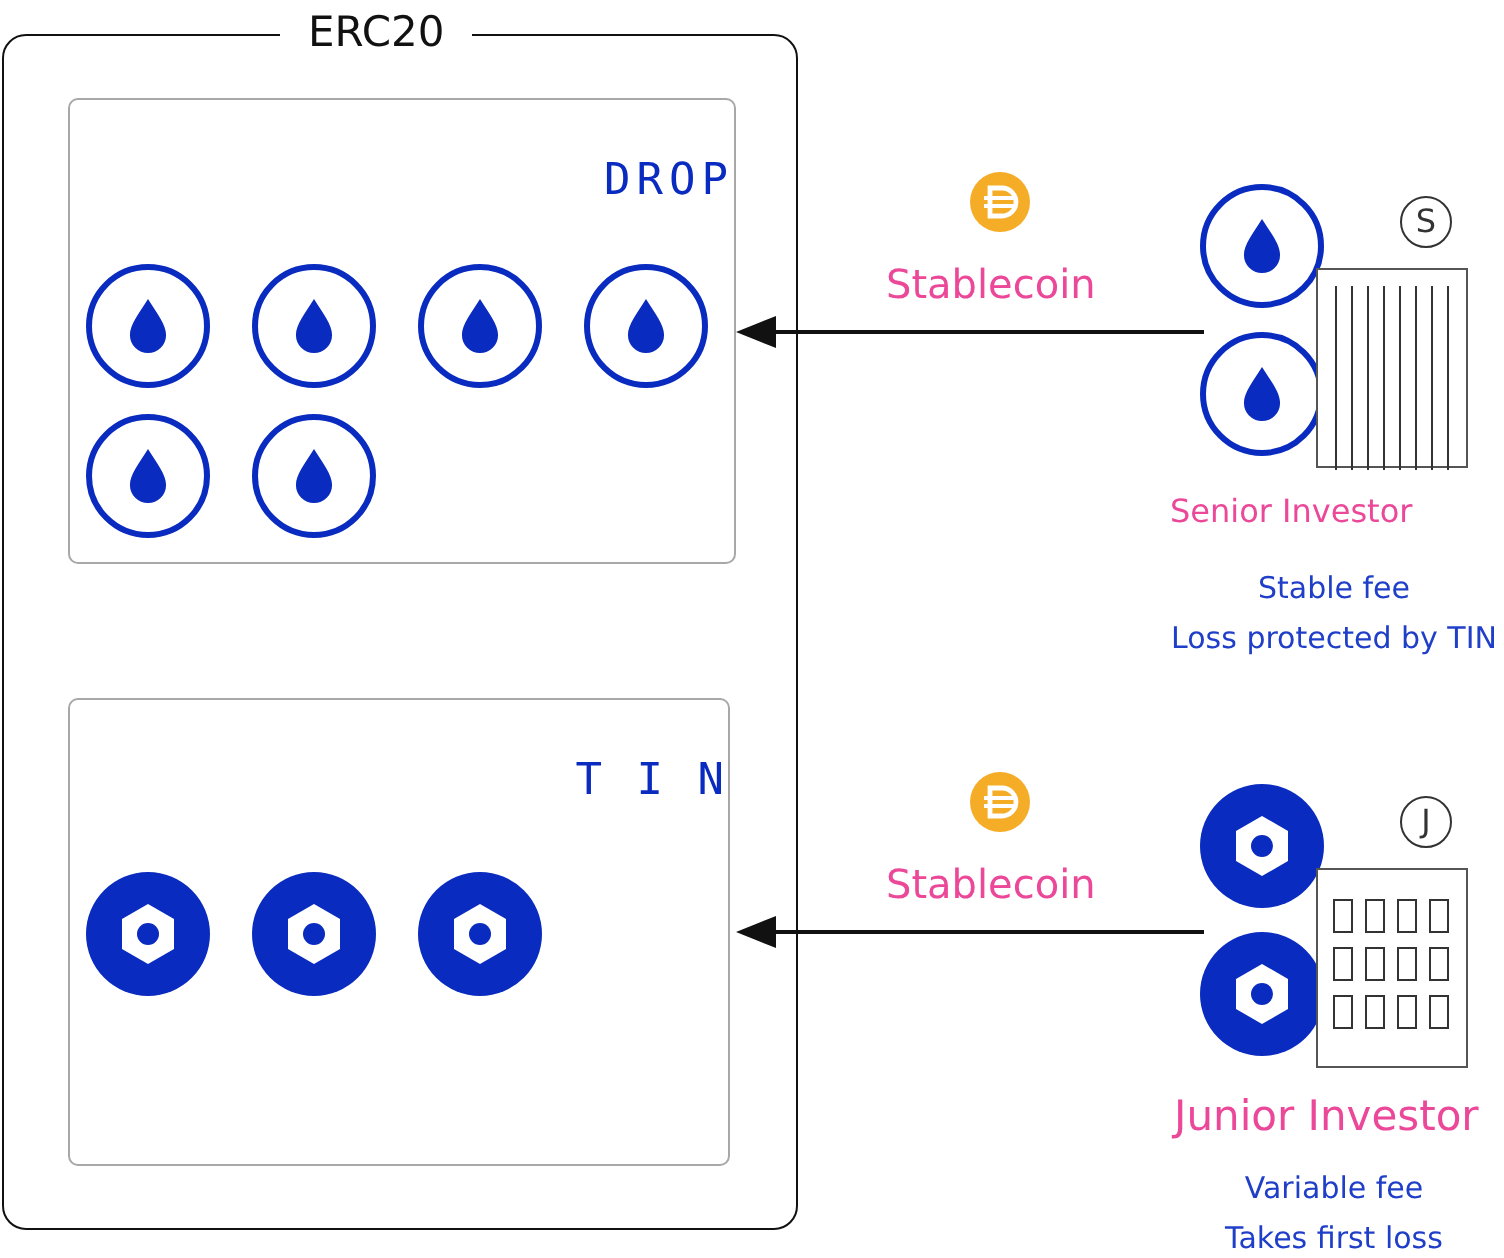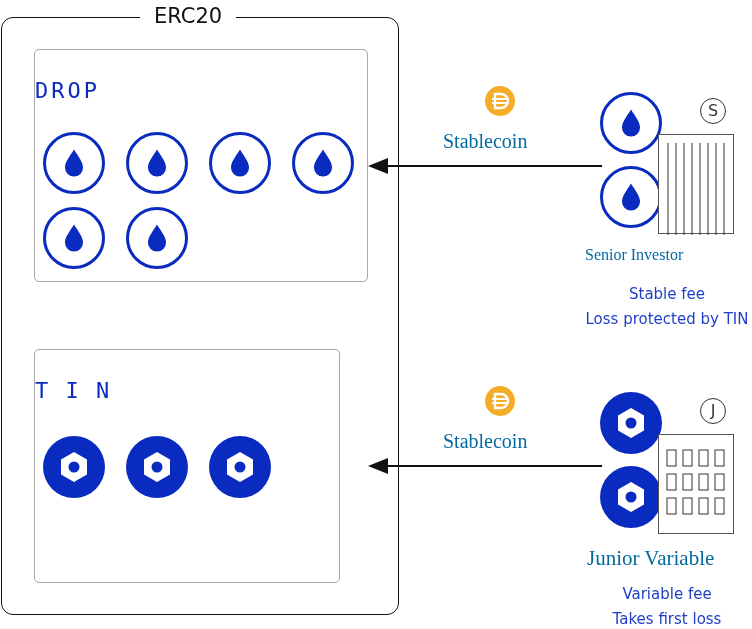--- a/index.html
+++ b/index.html
@@ -1,26 +1,26 @@
 <!DOCTYPE html>
 <html><head>
 <meta charset="utf-8">
 <style>
   html, body { margin:0; padding:0; background:#ffffff; }
   body { width:752px; height:629px; position:relative; overflow:hidden; font-family:"DejaVu Sans", sans-serif; }
   .abs { position:absolute; }
   .outer { left:1px; top:17px; width:398px; height:598px; border:1.5px solid #111; border-radius:12px; box-sizing:border-box; }
   .outer-label { left:140px; top:4px; padding:0 14px; background:#fff; font-size:21px; color:#111; }
   .panel { border:1.5px solid #a8a8a8; border-radius:5px; box-sizing:border-box; background:#fff; }
-  .panel-title { position:absolute; left:0; right:0; text-align:left; font-family:"DejaVu Sans Mono", monospace; color:#0a2bbf; font-size:22px; }
+  .panel-title { position:absolute; left:0; right:0; text-align:right; font-family:"DejaVu Sans Mono", monospace; color:#0a2bbf; font-size:22px; }
   .coin { position:absolute; width:62px; height:62px; box-sizing:border-box; border-radius:50%; }
   .coin.drop { border:3px solid #0a2bbf; background:#fff; }
   .coin.tin { background:#0a2bbf; }
   .coin svg { position:absolute; left:0; top:0; width:100%; height:100%; }
-  .label-text { font-size:20px; color:#0369a1;font-family:Liberation Serif, serif; }
+  .label-text { font-size:20px; color:#ec4899; }
   .sub { font-size:15px; color:#1f3fc8; text-align:center; }
   .dai { width:30px; height:30px; border-radius:50%; background:#f5ac27; }
   .building { background:#fff; border:1.5px solid #555; box-sizing:border-box; }
   .tag { width:26px; height:26px; border:1.3px solid #333; border-radius:50%; box-sizing:border-box; font-size:16px; line-height:23px; text-align:center; color:#333; }
 </style>
 </head>
 <body>
 
 <div class="abs outer"></div>
 <div class="abs outer-label">ERC20</div>
@@ -54,21 +54,21 @@
         </svg>
       </div>
       <div class="coin drop" style="left: 91px; top: 157px;">
         <svg viewBox="0 0 62 62">
           <path d="M31 16 C26 24 21 30 21 36 a10 10 0 0 0 20 0 C41 30 36 24 31 16 z" fill="#0a2bbf"></path>
         </svg>
       </div>
     </div>
 </div>
 
-<div class="abs panel" style="left:34px;top:349px;width:306px;height:234px;">
+<div class="abs panel" style="left:34px;top:349px;width:331px;height:234px;">
   <div class="panel-title" style="top:28px;letter-spacing:2px;">T I N</div>
   <div id="tin-coins">
       <div class="coin tin" style="left: 8px; top: 86px;">
         <svg viewBox="0 0 62 62">
           <polygon points="31,16 44,23.5 44,38.5 31,46 18,38.5 18,23.5" fill="#fff"></polygon>
           <circle cx="31" cy="31" r="5.5" fill="#0a2bbf"></circle>
         </svg>
       </div>
       <div class="coin tin" style="left: 91px; top: 86px;">
         <svg viewBox="0 0 62 62">
@@ -169,15 +169,15 @@
           <rect x="40" y="39" width="9" height="16"></rect>
           <rect x="56" y="39" width="9" height="16"></rect>
         <rect x="8" y="63" width="9" height="16"></rect>
           <rect x="24" y="63" width="9" height="16"></rect>
           <rect x="40" y="63" width="9" height="16"></rect>
           <rect x="56" y="63" width="9" height="16"></rect>
       </g>
     </svg>
   </div>
 </div>
-<div class="abs label-text" style="left:587px;top:546px;font-size:21px;">Junior Variable</div>
+<div class="abs label-text" style="left:587px;top:546px;font-size:21px;">Junior Investor</div>
 <div class="abs sub" style="left:580px;top:585px;width:174px;">Variable fee</div>
 <div class="abs sub" style="left:580px;top:610px;width:174px;">Takes first loss</div>
 
 </body></html>

